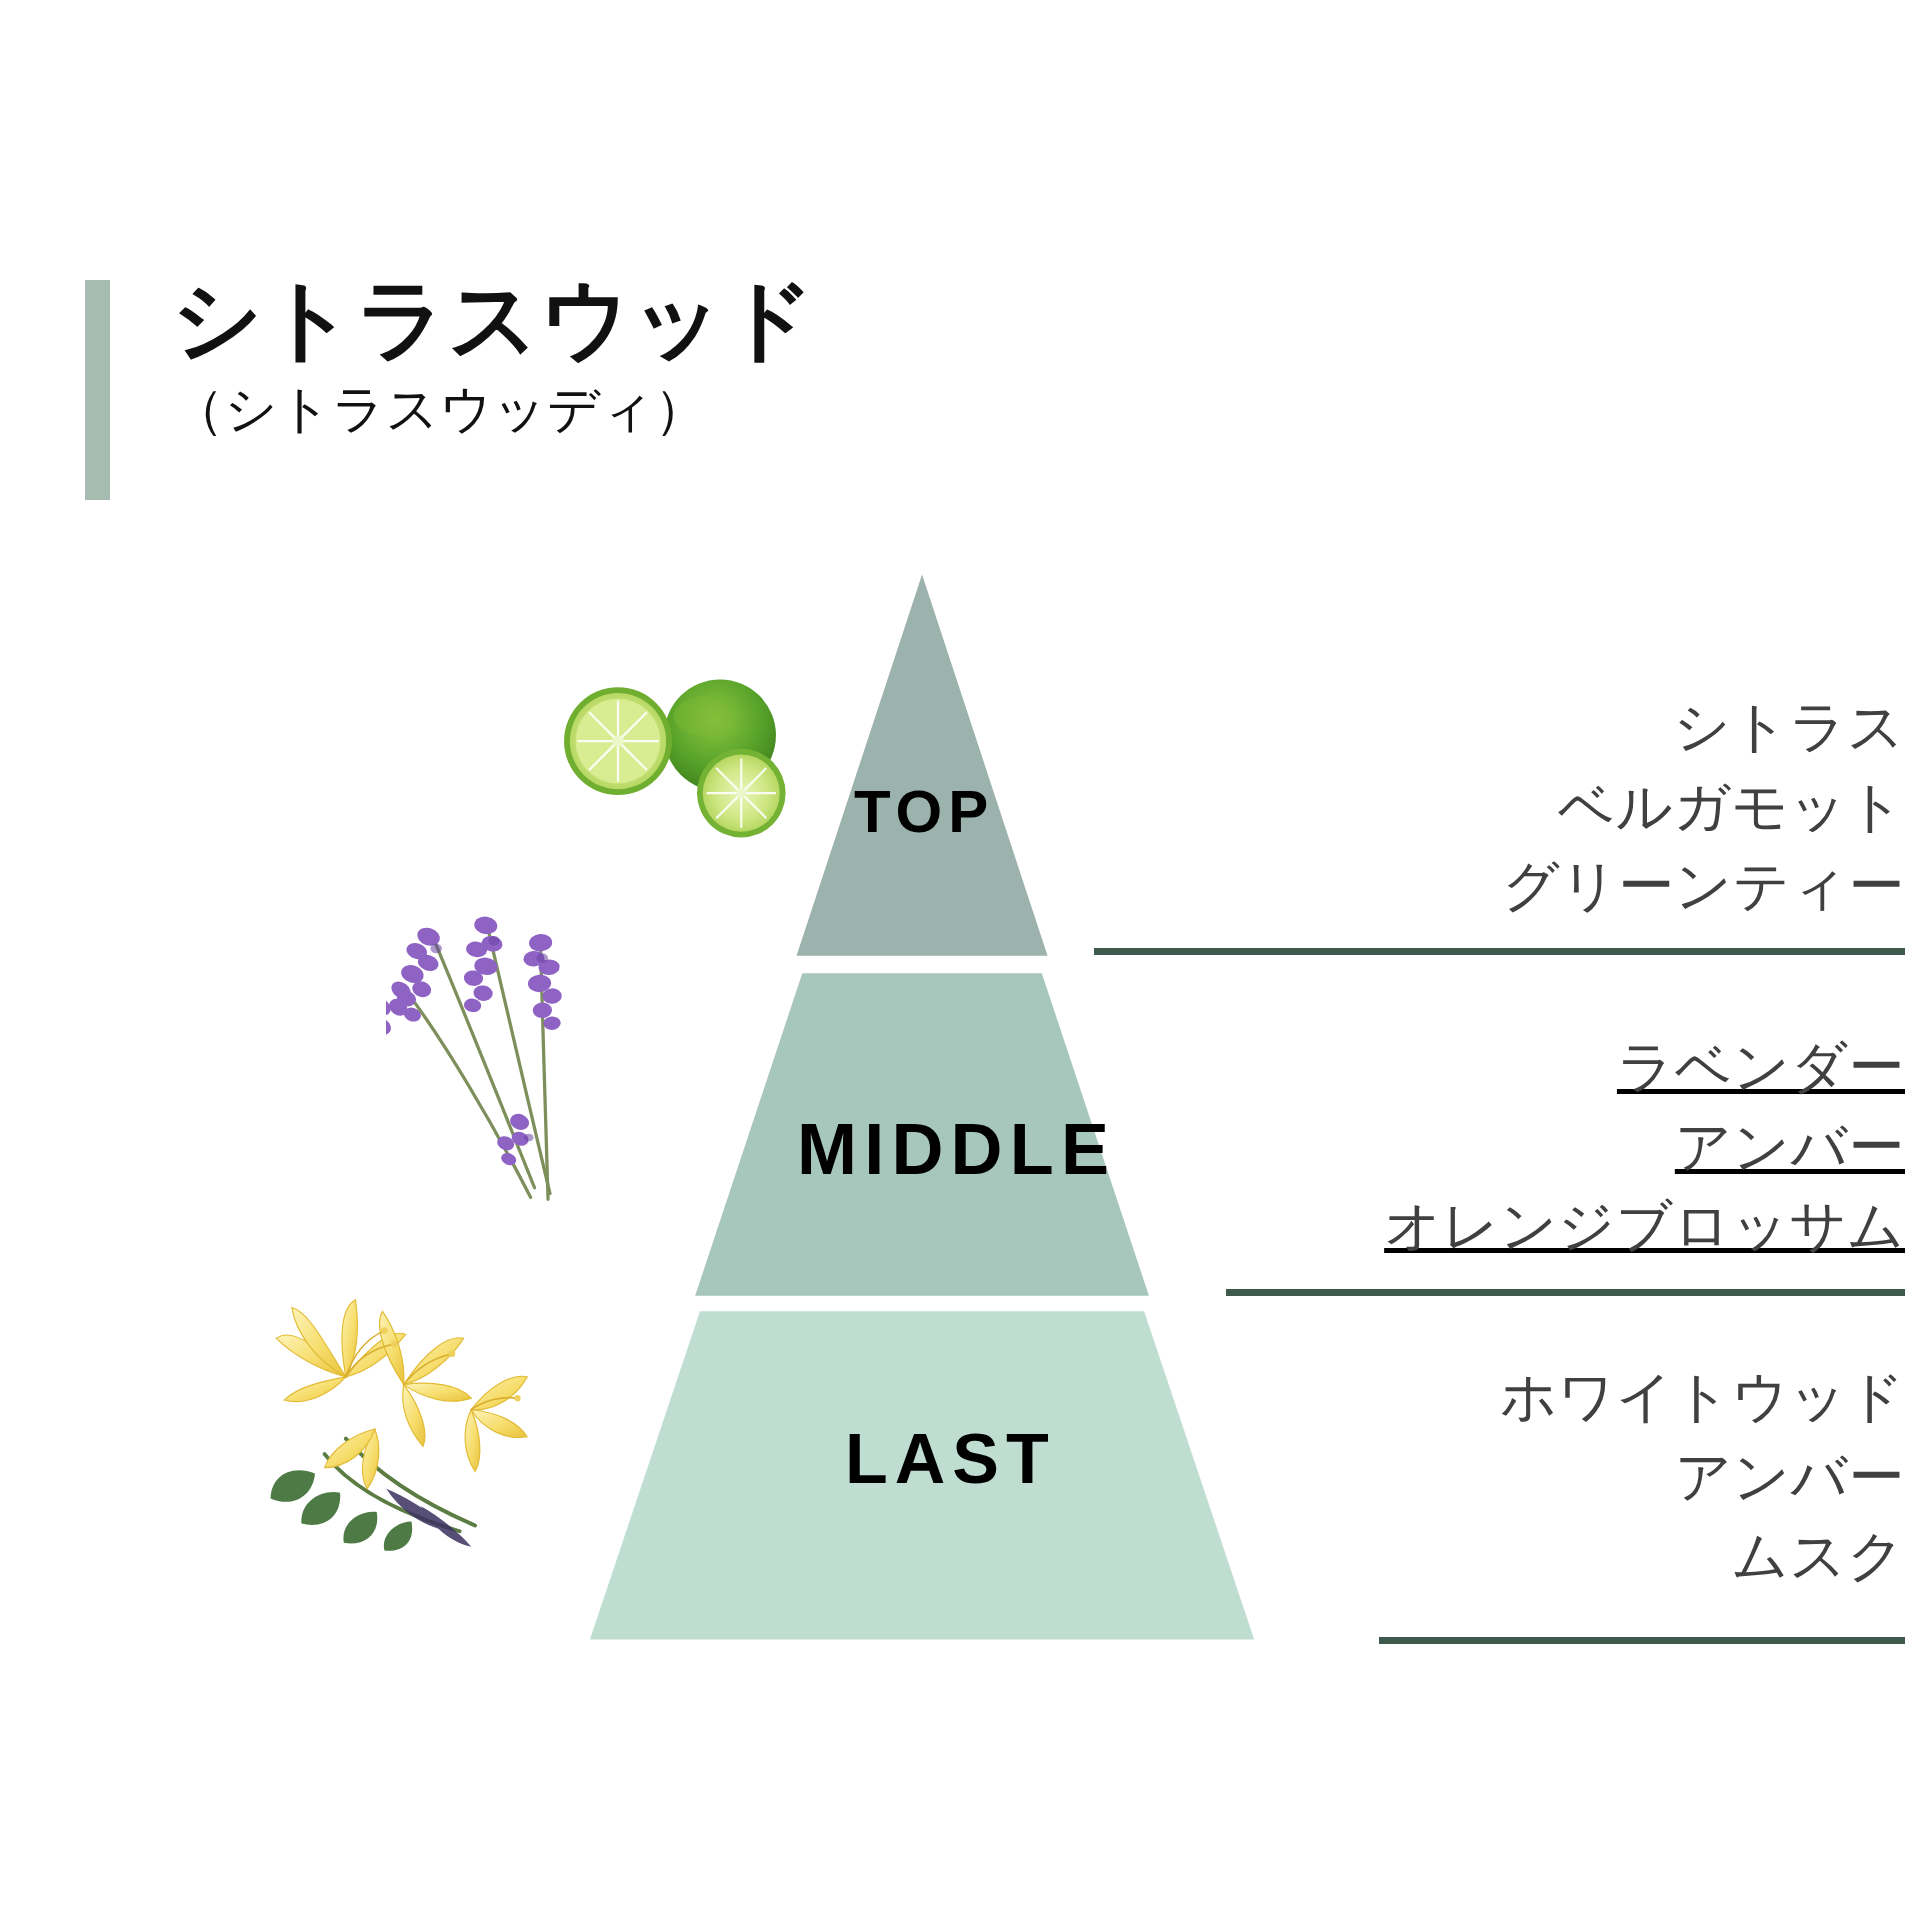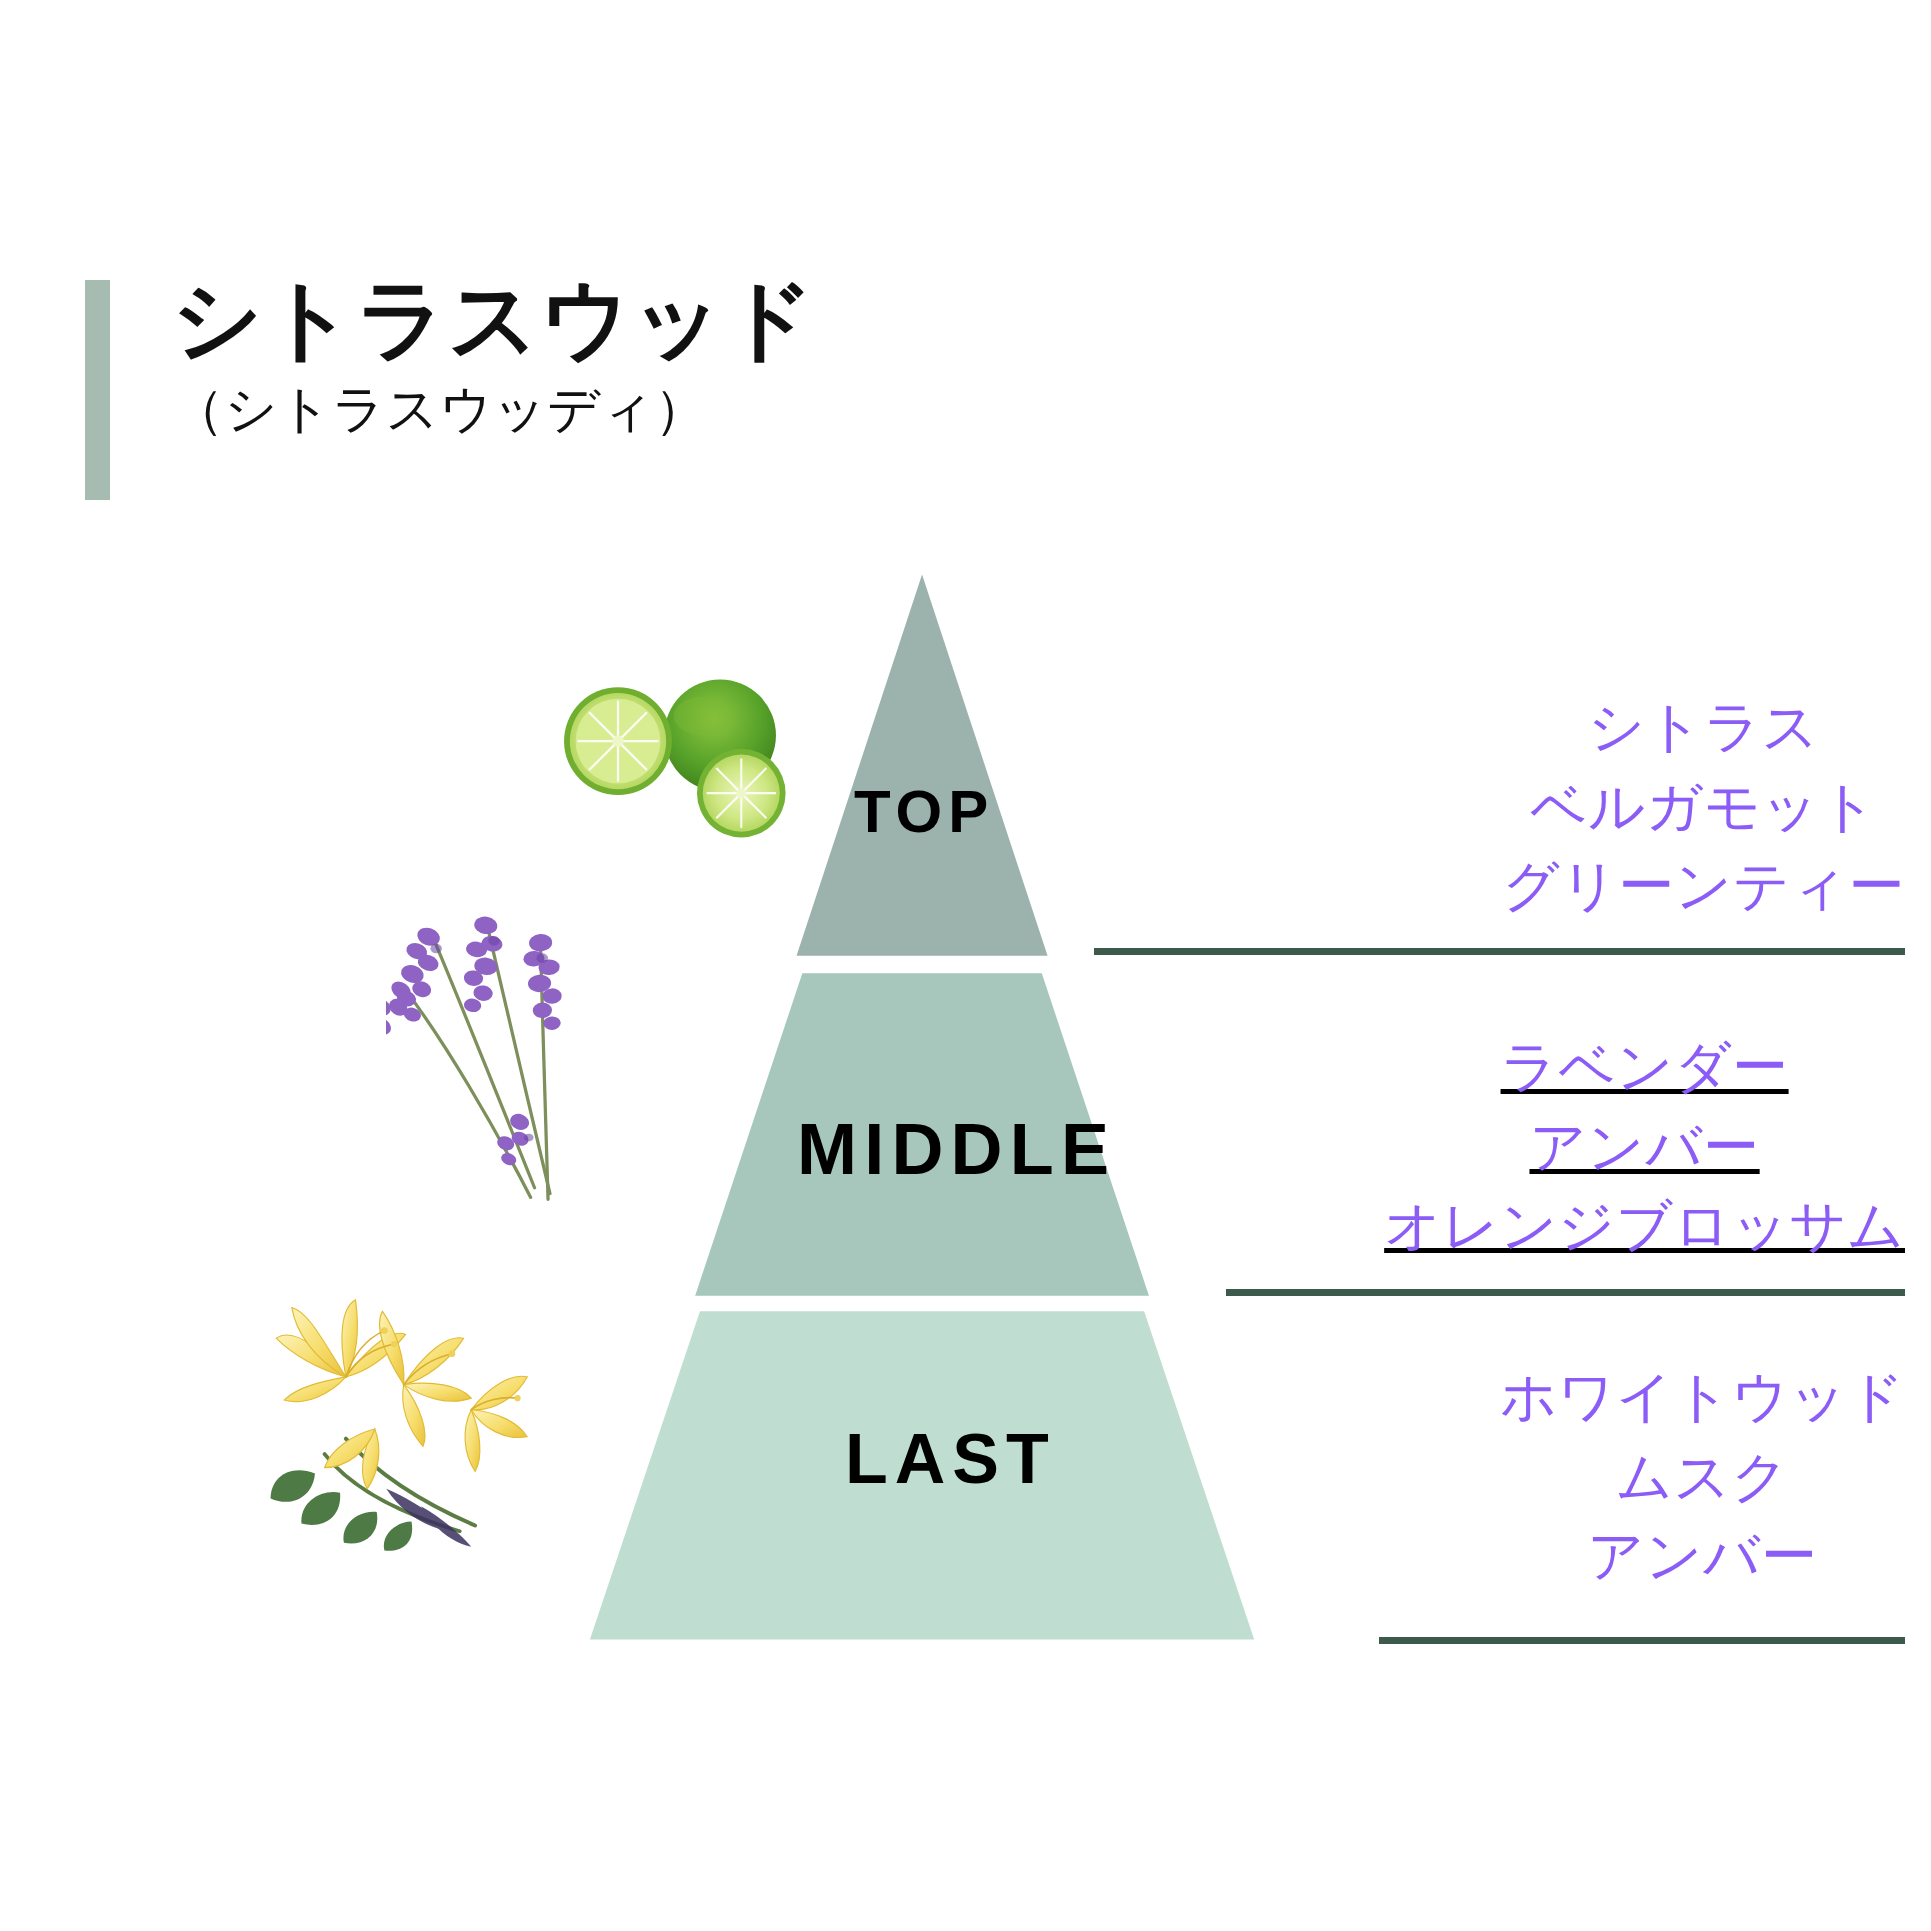--- a/index.html
+++ b/index.html
@@ -111,24 +111,23 @@
     right: 0;
     text-align: right;
   }
   .note-group-top    { top: 687px; }
   .note-group-middle { top: 1027px; text-decoration: underline; }
   .note-group-last   { top: 1357px; }
 
   .note-line {
     font-size: 56px;
     line-height: 1.42;
-    color: #8b5cf6;
+    color: #404040;
     letter-spacing: 0.01em;
     white-space: nowrap;
-    text-align: center;
   }
 
   .divider {
     position: absolute;
     height: 6.8px;
     background: #3e5a4d;
   }
   .divider-1 { left: 1094px; top: 948px;  width: 811px; }
   .divider-2 { left: 1226px; top: 1289px; width: 679px; }
   .divider-3 { left: 1379px; top: 1637px; width: 526px; }
@@ -346,22 +345,22 @@
     </div>
 
     <div class="note-group note-group-middle">
       <div class="note-line">ラベンダー</div>
       <div class="note-line">アンバー</div>
       <div class="note-line">オレンジブロッサム</div>
     </div>
 
     <div class="note-group note-group-last">
       <div class="note-line">ホワイトウッド</div>
+      <div class="note-line">アンバー</div>
       <div class="note-line">ムスク</div>
-      <div class="note-line">アンバー</div>
     </div>
   </div>
 
   <div class="divider divider-1"></div>
   <div class="divider divider-2"></div>
   <div class="divider divider-3"></div>
 
 </div>
 
 

